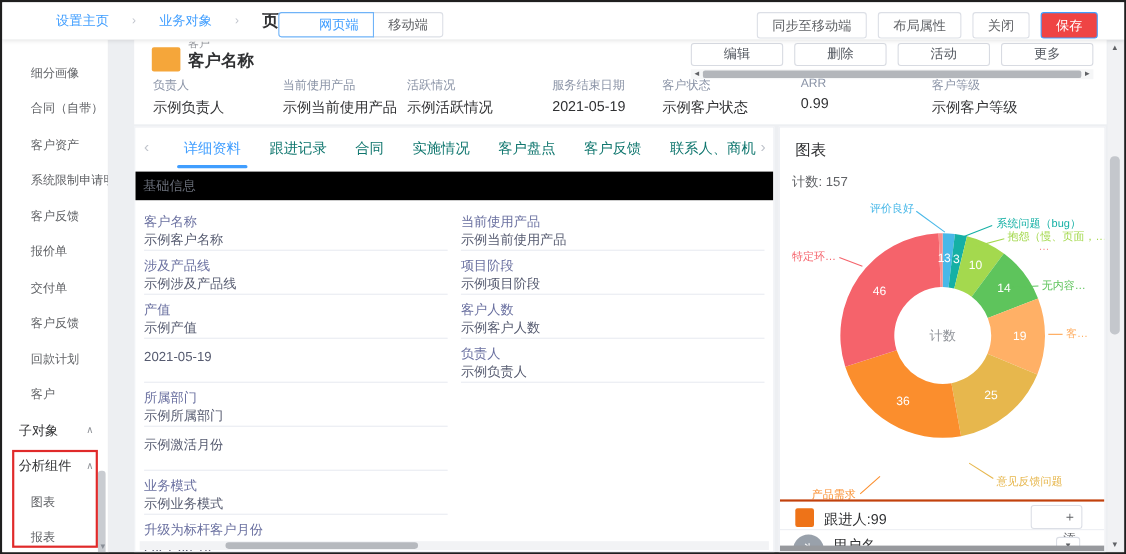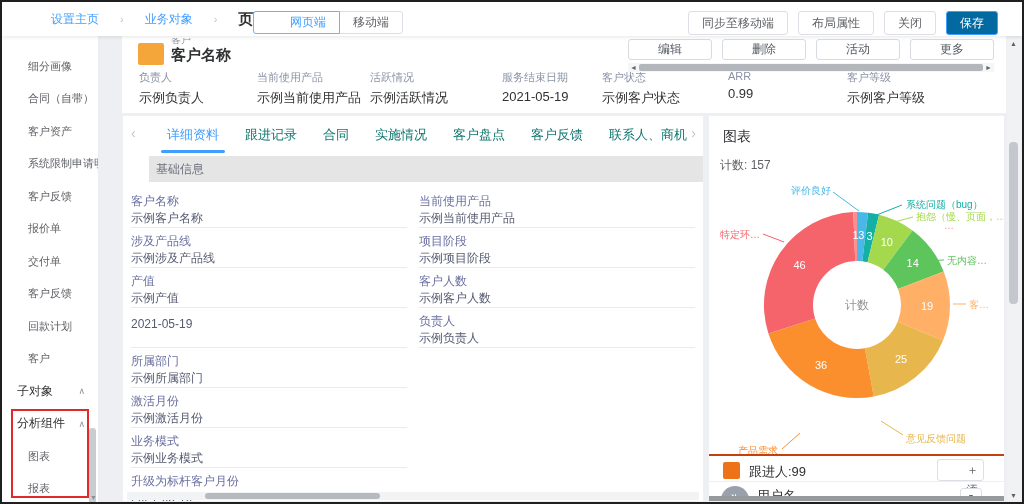--- a/index.html
+++ b/index.html
@@ -16,21 +16,21 @@
   .bc-current { color:#303133; font-size:15px; font-weight:bold; }
   .view-tabs { position:absolute; left:251px; top:9px; display:flex; }
   .vtab { height:23px; line-height:21px; padding:0 13px; font-size:12px; border:1px solid #dcdfe6;
           background:#fff; color:#606266; cursor:pointer; }
   .vtab.active { border-color:#6fb3f8; color:#409eff; z-index:2;padding-left:36px; }
   .vtab:first-child { border-radius:3px 0 0 3px; }
   .vtab:last-child  { border-radius:0 3px 3px 0; margin-left:-1px; }
   .topbar-actions { position:absolute; right:24px; top:9px; display:flex; gap:10px; }
   .tb-btn { height:24px; line-height:22px; padding:0 13px; font-size:12px; border:1px solid #dcdfe6;
             border-radius:3px; background:#fff; color:#606266; cursor:pointer; white-space:nowrap; }
-  .tb-btn.primary { background:#0369a1; border-color:#409eff; color:#fff; }
+  .tb-btn.primary { background:#ef4444; border-color:#409eff; color:#fff; }
 
   
   .sidebar { position:absolute; left:0; top:34px; bottom:0; width:97px; background:#fff;
              border-right:1px solid #ebedf0; padding-top:14px; overflow:hidden; }
   .side-item { height:32.5px; display:flex; align-items:center; padding-left:26px; font-size:11px;
                color:#606266; white-space:nowrap; overflow:hidden; cursor:pointer; }
   .side-section { height:32.5px; display:flex; align-items:center; padding-left:15px; font-size:12px;
                   color:#303133; position:relative; cursor:pointer; }
   .side-caret { position:absolute; right:13px; color:#909399; font-size:9px; }
   .red-box { position:absolute; left:9px; top:407px; width:78px; height:89px;
@@ -64,22 +64,22 @@
   
   .detail-card { position:absolute; left:120px; top:113px; width:582px; height:387px; background:#fff;
                  border:1px solid #eef0f4; overflow:hidden; }
   .dtabs { position:absolute; left:0; top:0; right:0; height:38px; display:flex; align-items:center; padding-left:44px; }
   .dtab { font-size:13px; color:#0f766e; margin-right:26px; position:relative; height:38px;
           line-height:38px; white-space:nowrap; cursor:pointer; }
   .dtab.active { color:#409eff; }
   .dtab.active::after { content:""; position:absolute; left:-6px; right:-6px; bottom:1px; height:3px;
                         background:#409eff; border-radius:2px; }
   .dtab-arrow { position:absolute; top:9px; font-size:14px; color:#c0c4cc; cursor:pointer; }
-  .section-bar { position:absolute; left:0; right:0; top:40px; height:26px; background:#e5e5e5;
-                 line-height:26px; padding-left:7px; font-size:12px; color:#6a6f7a;margin-left:26px; }
+  .section-bar { position:absolute; left:0; right:0; top:40px; height:26px; background:#000000;
+                 line-height:26px; padding-left:7px; font-size:12px; color:#6a6f7a; }
   .fcol { position:absolute; top:76px; width:276px; }
   .fcol.left { left:8px; } .fcol.right { left:296px; }
   .ffield { border-bottom:1px solid #e9ebf2; padding:2px 0 5px 0; margin-bottom:4px; height:36px; }
   .flabel { font-size:12px; color:#6a70a0; line-height:14px; }
   .fvalue { font-size:12px; color:#565b70; margin-top:3px; line-height:14px; }
   .dc-hscroll { position:absolute; left:4px; right:4px; bottom:1px; height:8px; background:#f2f3f5; }
   .dc-hthumb  { position:absolute; left:78px; top:1px; width:175px; height:6px; background:#b6b9be; border-radius:3px; }
 
   
   .chart-panel { position:absolute; left:706px; top:113px; width:297px; height:387px; background:#fff;
@@ -234,21 +234,20 @@
           <div class="fvalue">示例产值</div>
         </div>
         <div class="ffield">
           <div class="fvalue">2021-05-19</div>
         </div>
         <div class="ffield">
           <div class="flabel">所属部门</div>
           <div class="fvalue">示例所属部门</div>
         </div>
         <div class="ffield">
-          <div class="flabel">激活月份</div>
           <div class="fvalue">示例激活月份</div>
         </div>
         <div class="ffield">
           <div class="flabel">业务模式</div>
           <div class="fvalue">示例业务模式</div>
         </div>
         <div class="ffield">
           <div class="flabel">升级为标杆客户月份</div>
           <div class="fvalue">2021-05-19</div>
         </div>

